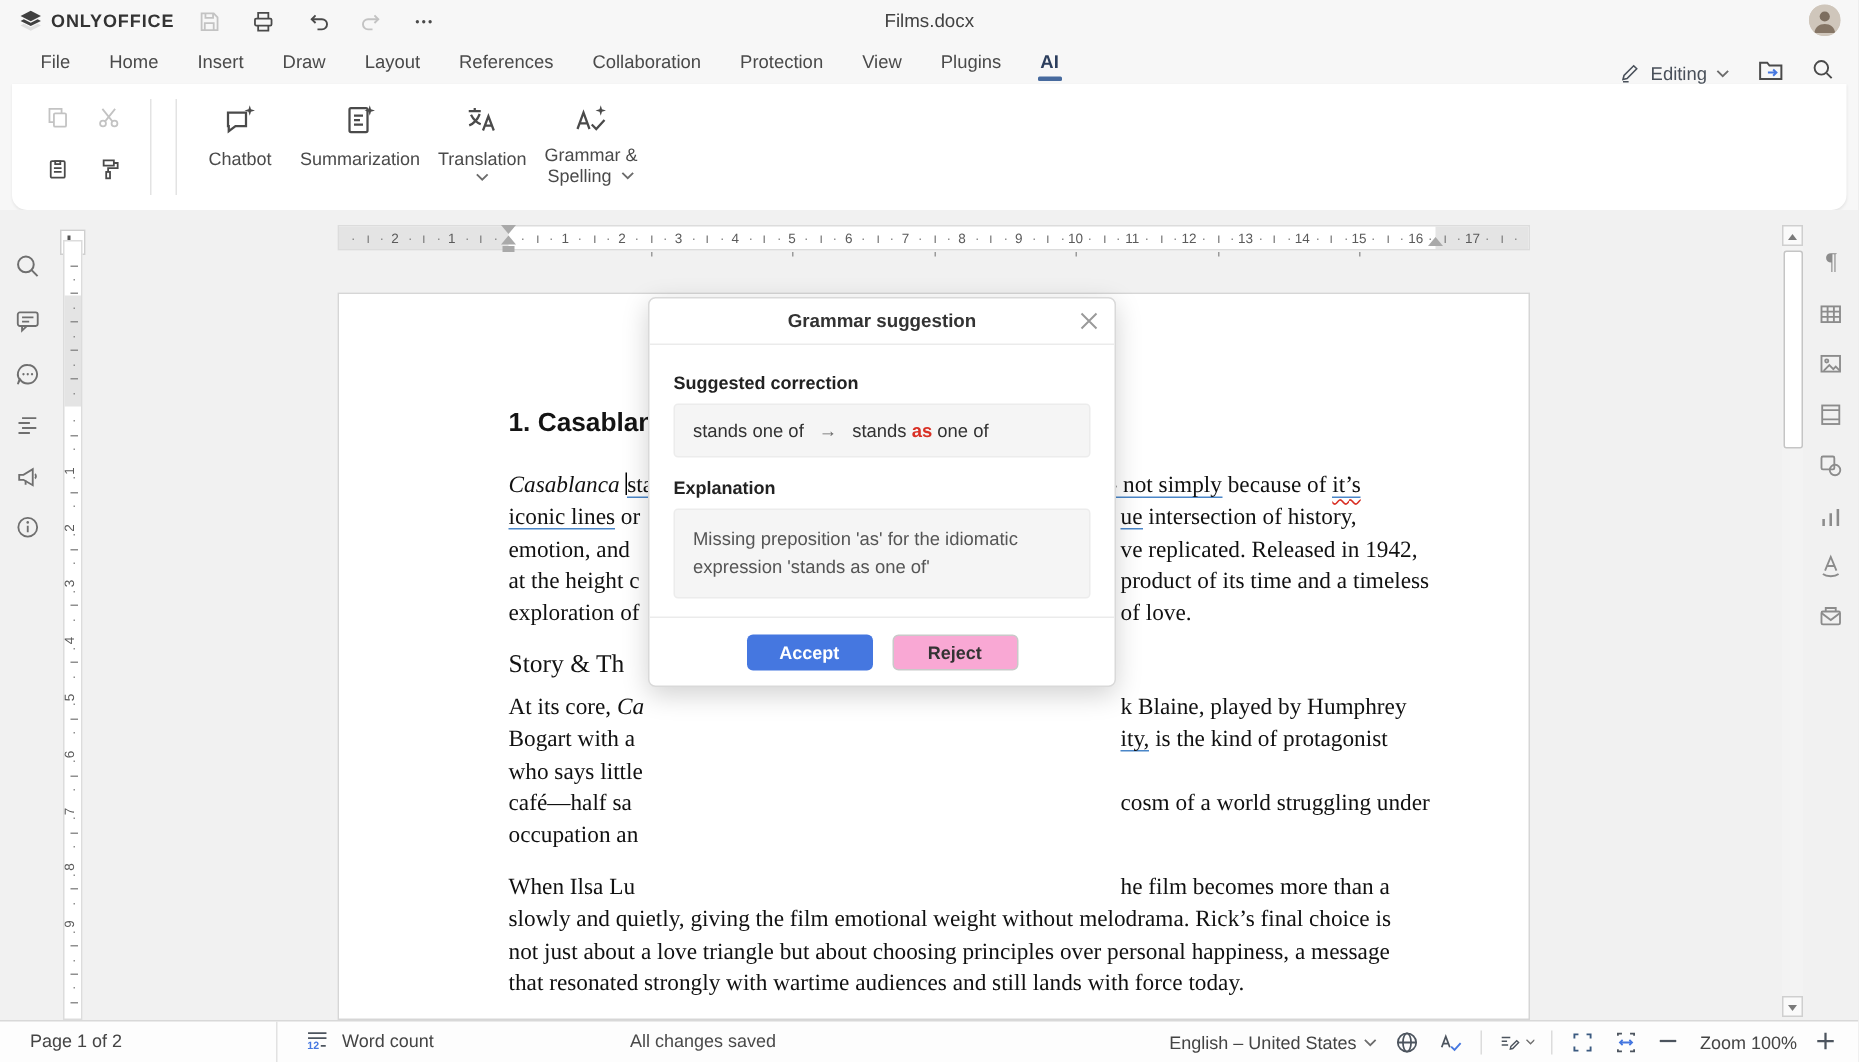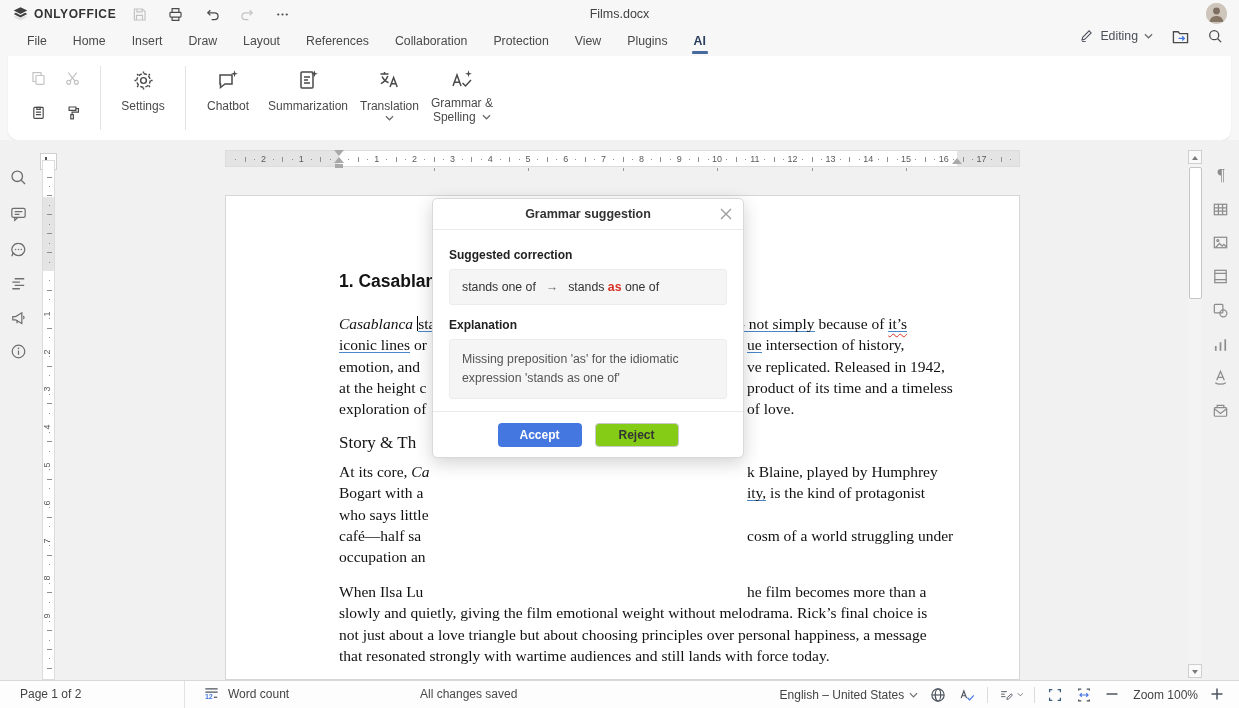--- a/index.html
+++ b/index.html
@@ -16,21 +16,21 @@
   .qbtn{position:absolute;top:6px;width:18px;height:18px;cursor:pointer;}
   #doctitle{position:absolute;left:0;right:0;top:7px;text-align:center;font-size:12.5px;color:#424242;}
   .avatar{position:absolute;right:12px;top:3px;width:21px;height:21px;border-radius:50%;overflow:hidden;background:#cfc6bb;}
 
   
   #tabrow{position:absolute;left:0;top:28px;width:100%;height:28px;}
   .tabs{position:absolute;left:14px;top:0;display:flex;height:28px;}
   .tab{padding:0 13px;font-size:12.3px;line-height:26px;color:#4a4a4a;cursor:pointer;position:relative;}
   .tab.active{color:#2c3e5d;font-weight:bold;}
   .tab.active::after{content:"";position:absolute;left:11px;right:11px;bottom:2px;height:3px;background:#476a9e;border-radius:1px;}
-  .tr-right{position:absolute;right:14px;top:0;height:28px;display:flex;align-items:flex-start;gap:18px;}
+  .tr-right{position:absolute;right:14px;top:0;height:28px;display:flex;align-items:flex-end;gap:18px;}
   .mode{display:flex;align-items:center;gap:6px;font-size:12.3px;color:#49505a;cursor:pointer;}
 
   
   #toolbar{position:absolute;left:8px;top:56px;width:1223px;height:84px;background:#fff;
            border-radius:0 0 10px 10px;box-shadow:0 1px 2px rgba(0,0,0,.07);display:flex;padding:0;box-sizing:border-box;}
   .clip{display:grid;grid-template-columns:18px 18px;grid-template-rows:18px 18px;gap:16px 16px;margin:14px 10px 0 22px;}
   .tdiv{width:1px;background:#e3e3e3;margin:10px 8px;}
   .tb-btn{min-width:56px;padding:0 6px;display:flex;flex-direction:column;align-items:center;margin-top:11px;cursor:pointer;}
   .tb-ic{height:26px;display:flex;align-items:center;}
   .tb-lb{margin-top:6px;font-size:12px;color:#4a4a4a;text-align:center;line-height:1.2;display:flex;align-items:center;gap:3px;}
@@ -87,21 +87,21 @@
   .gd-close{position:absolute;right:11px;top:9px;width:12px;height:12px;color:#9a9a9a;cursor:pointer;}
   .gd-body{padding:12px 16px 0;}
   .gd-label{font-size:12px;font-weight:bold;color:#222;margin:6px 0 7px;}
   .gd-box{background:#f5f5f5;border:1px solid #ececec;border-radius:3px;padding:10px 12px;font-size:12.3px;color:#333;}
   .gd-arrow{margin:0 10px;color:#666;}
   .gd-red{color:#d93025;font-weight:bold;}
   .gd-expl{color:#555;line-height:1.55;min-height:34px;}
   .gd-foot{position:absolute;left:0;right:0;bottom:0;height:45px;border-top:1px solid #ebebeb;display:flex;align-items:center;justify-content:center;gap:13px;}
   .btn{height:24px;min-width:84px;border-radius:4px;font-size:12px;font-weight:bold;display:flex;align-items:center;justify-content:center;cursor:pointer;box-sizing:border-box;}
   .btn-primary{background:#4577e0;color:#fff;}
-  .btn-secondary{background:#84cc16;color:#333;border:1px solid #c9c9c9;}
+  .btn-secondary{background:#f9a8d4;color:#333;border:1px solid #c9c9c9;}
 
   
   #scroll{position:absolute;right:37px;top:10px;width:14px;height:528px;background:#f3f3f3;}
   .sc-btn{position:absolute;left:0;width:14px;height:14px;background:#fafafa;border:1px solid #cfcfcf;box-sizing:border-box;cursor:pointer;}
   .sc-tri-u{position:absolute;left:3px;top:5px;border-left:3.5px solid transparent;border-right:3.5px solid transparent;border-bottom:4px solid #7a7a7a;}
   .sc-tri-d{position:absolute;left:3px;top:5px;border-left:3.5px solid transparent;border-right:3.5px solid transparent;border-top:4px solid #7a7a7a;}
   .sc-thumb{position:absolute;left:1px;top:17px;width:11px;height:130px;background:#fff;border:1px solid #c5c5c5;border-radius:2px;cursor:pointer;}
 
   
   #statusbar{position:absolute;left:0;top:680px;width:100%;height:28px;background:#fdfdfd;border-top:1px solid #d8d8d8;box-sizing:border-box;font-size:12px;color:#444;}
@@ -237,32 +237,20 @@
       <span class="ic">
           <svg width="17" height="17" viewBox="0 0 20 20" fill="none" stroke="currentColor" stroke-width="1.4">
             <path d="M6 3.5h8v4H6z"></path>
             <path d="M14 5.5h3v4H9.5v3"></path>
             <rect x="8" y="12.5" width="3" height="5"></rect>
           </svg>
         </span>
     </div>
     <div class="tdiv"></div>
 
-    <div class="tb-btn">
-      <div class="tb-ic ic">
-        <svg width="23" height="23" viewBox="0 0 24 24" fill="none" stroke="currentColor" stroke-width="1.5">
-            <circle cx="12" cy="12" r="3"></circle>
-            <path d="M12 4.5v-2M12 21.5v-2M19.5 12h2M2.5 12h2M17.3 6.7l1.4-1.4M5.3 18.7l1.4-1.4M17.3 17.3l1.4 1.4M5.3 5.3l1.4 1.4"></path>
-            <circle cx="12" cy="12" r="7" stroke-dasharray="3.4 2.1"></circle>
-          </svg>
-      </div>
-      <div class="tb-lb">
-          <span>Settings</span>
-        </div>
-    </div>
     <div class="tdiv"></div>
 
     <div class="tb-btn">
       <div class="tb-ic ic">
         <svg width="24" height="24" viewBox="0 0 24 24" fill="none" stroke="currentColor" stroke-width="1.5">
             <path d="M4 7h12v9H9l-4.5 3.5V16H4z"></path>
             <path d="M18.5 2.2l.8 2.7 2.7.8-2.7.8-.8 2.7-.8-2.7-2.7-.8 2.7-.8z" fill="currentColor" stroke="none"></path>
           </svg>
       </div>
       <div class="tb-lb">

